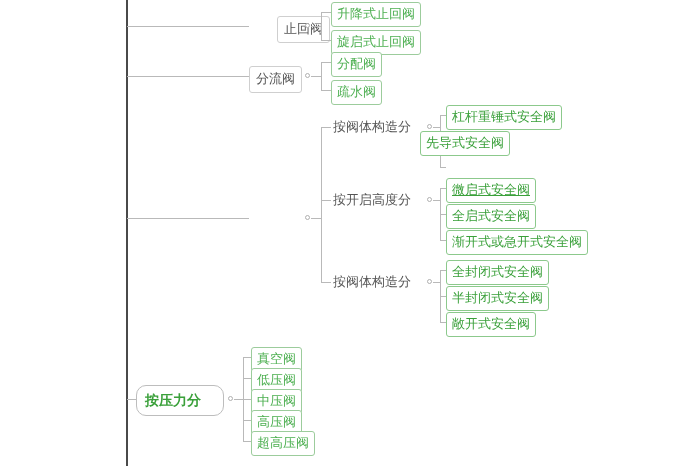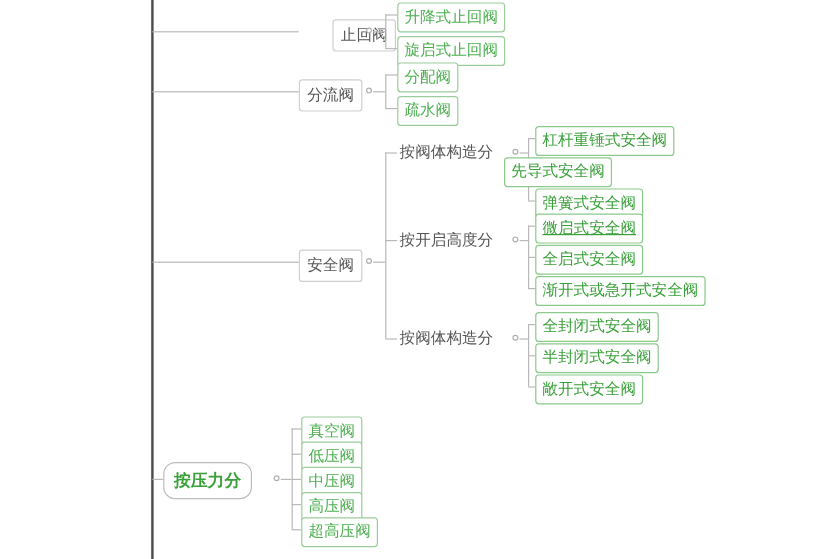--- a/index.html
+++ b/index.html
@@ -38,21 +38,21 @@
     background: transparent;
     color: #555555;
     padding: 1px 2px;
   }
   .node.root {
     color: #3aa03a;
     border: 1px solid #bdbdbd;
     border-radius: 10px;
     font-size: 14px;
     font-weight: bold;
-    padding: 4px 8px 5px 8px;
+    padding: 4px 22px 5px 8px;
   }
   .node.branch {
     color: #555555;
     border: 1px solid #cfcfcf;
     border-radius: 3px;
     font-size: 13px;
     padding: 2px 6px 3px 6px;
   }
   .line {
     position: absolute;
@@ -96,38 +96,36 @@
   <div class="node branch" style="left:249px; top:66px;">分流阀</div>
   <div class="dot" style="left:305px; top:73px;"></div>
   <div class="line h" style="left:311px; top:76px; width:10px;"></div>
   <div class="line v" style="left:321px; top:62px; height:28px;"></div>
   <div class="line h" style="left:321px; top:62px; width:10px;"></div>
   <div class="line h" style="left:321px; top:90px; width:10px;"></div>
   <div class="node" style="left:331px; top:52px;">分配阀</div>
   <div class="node" style="left:331px; top:80px;">疏水阀</div>
 
   <div class="line h" style="left:127px; top:218px; width:122px;"></div>
-  <div class="node branch" style="left:249px; top:208px;">安全阀</div>
   <div class="dot" style="left:305px; top:215px;"></div>
   <div class="line h" style="left:311px; top:218px; width:10px;"></div>
   <div class="line v" style="left:321px; top:127px; height:155px;"></div>
   <div class="line h" style="left:321px; top:127px; width:10px;"></div>
   <div class="line h" style="left:321px; top:200px; width:10px;"></div>
   <div class="line h" style="left:321px; top:282px; width:10px;"></div>
 
   <div class="node plain" style="left:331px; top:116px;">按阀体构造分</div>
   <div class="dot" style="left:427px; top:124px;"></div>
   <div class="line h" style="left:433px; top:127px; width:7px;"></div>
   <div class="line v" style="left:440px; top:115px; height:52px;"></div>
   <div class="line h" style="left:440px; top:115px; width:6px;"></div>
   <div class="line h" style="left:440px; top:141px; width:6px;"></div>
   <div class="line h" style="left:440px; top:167px; width:6px;"></div>
   <div class="node green-strong" style="left:446px; top:105px;">杠杆重锤式安全阀</div>
   <div class="node green-strong" style="left:420px; top:131px;">先导式安全阀</div>
-  <div class="node green-strong" style="left:446px; top:157px;">弹簧式安全阀</div>
 
   <div class="node plain" style="left:331px; top:189px;">按开启高度分</div>
   <div class="dot" style="left:427px; top:197px;"></div>
   <div class="line h" style="left:433px; top:200px; width:7px;"></div>
   <div class="line v" style="left:440px; top:188px; height:52px;"></div>
   <div class="line h" style="left:440px; top:188px; width:6px;"></div>
   <div class="line h" style="left:440px; top:214px; width:6px;"></div>
   <div class="line h" style="left:440px; top:240px; width:6px;"></div>
   <div class="node green-strong" style="left:446px; top:178px;text-decoration:underline;">微启式安全阀</div>
   <div class="node green-strong" style="left:446px; top:204px;">全启式安全阀</div>

